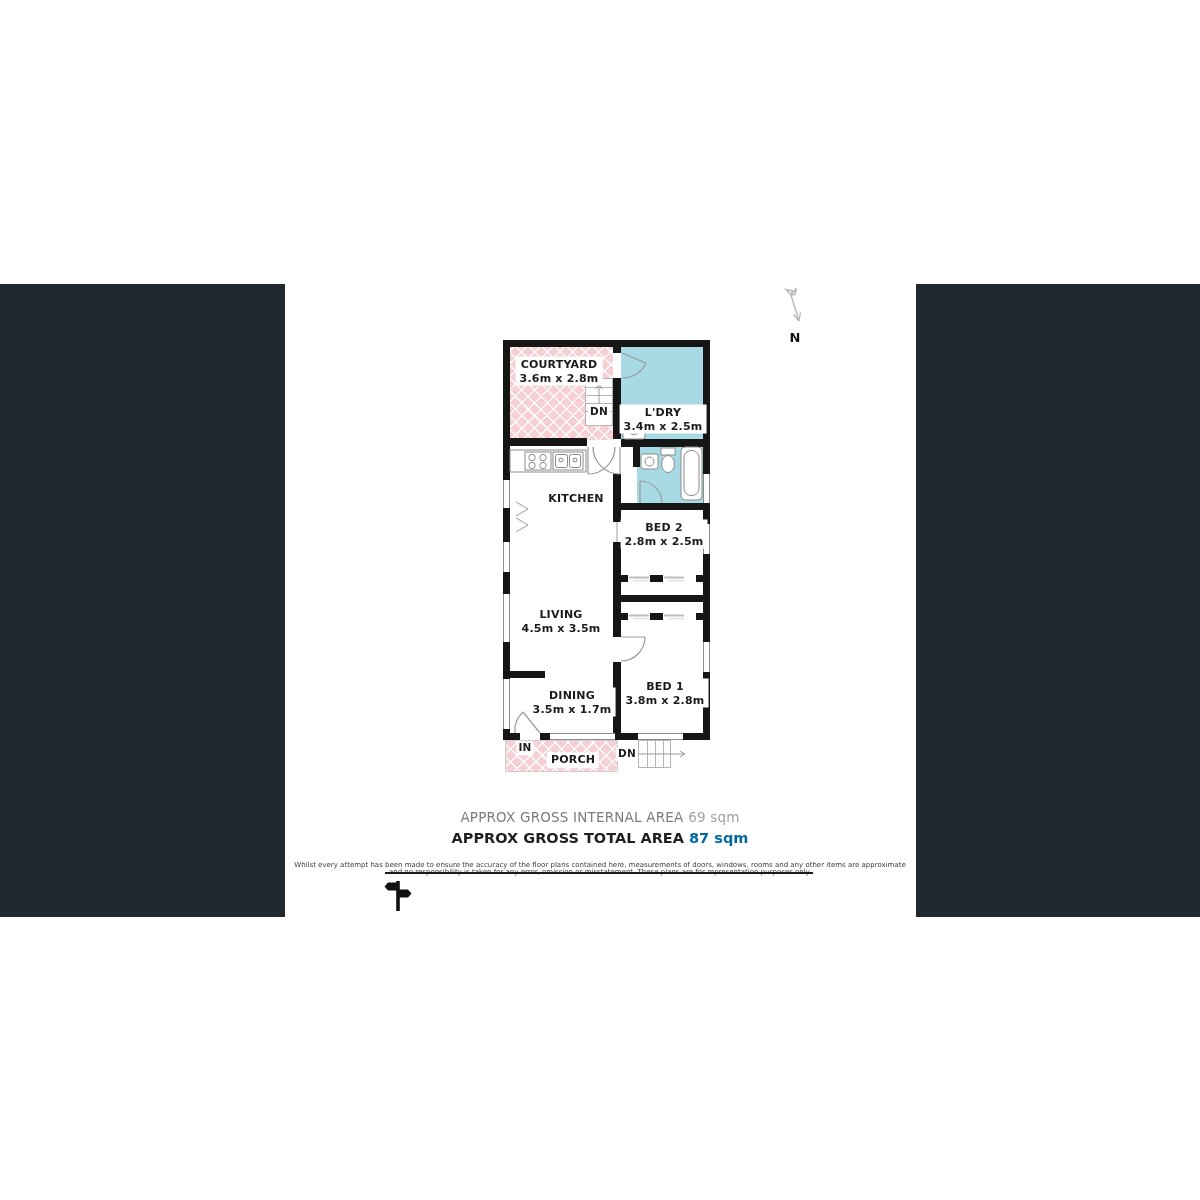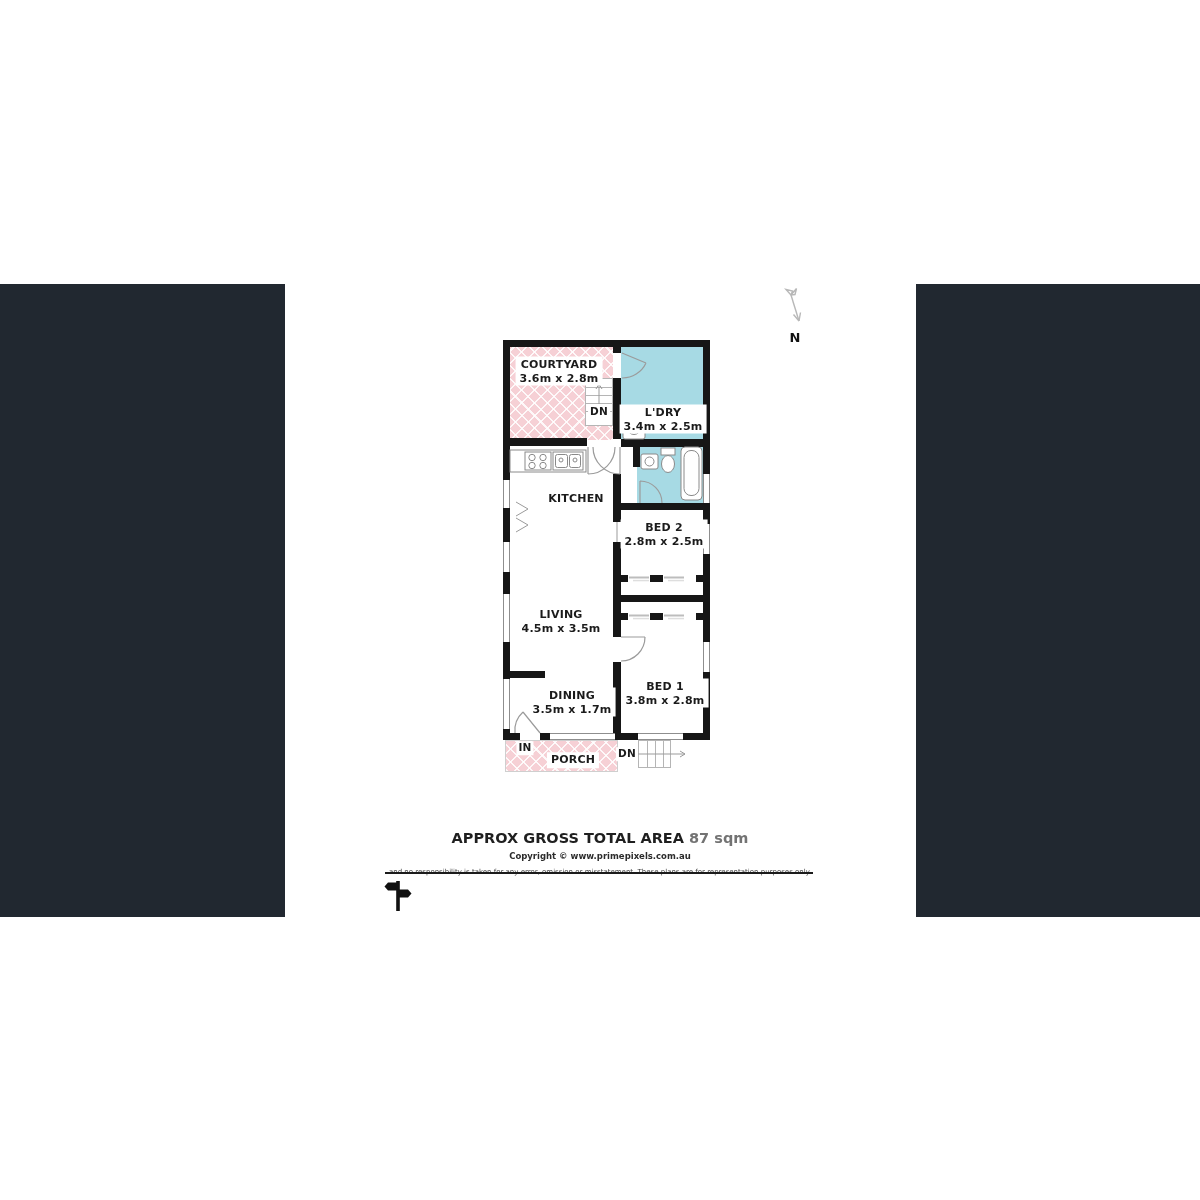--- a/index.html
+++ b/index.html
@@ -26,21 +26,21 @@
   .chip.small{font-size:10.5px;padding:0 2px;}
   
   .stairs{position:absolute;background:#fff;border:1px solid #b5b5b5;box-sizing:border-box;}
   .tread-h{position:absolute;left:0;right:0;height:1px;background:#b5b5b5;}
   .tread-v{position:absolute;top:0;bottom:0;width:1px;background:#b5b5b5;}
   
   .center-line{position:absolute;left:0;width:1200px;text-align:center;color:#7b7b7b;}
   .line1{top:809px;font-size:13.5px;letter-spacing:.2px;}
   .line1 .val{color:#a2a2a2;margin-left:.35em;}
   .line2{top:830px;font-size:14.5px;font-weight:bold;color:#1f1f1f;}
-  .line2 .val{color:#737373;margin-left:.35em;}
+  .line2 .val{color:#0369a1;margin-left:.35em;}
   .copyright{top:851px;font-size:8.5px;font-weight:bold;color:#2b2b2b;}
   .disc1{top:861px;font-size:7px;color:#3d3d3d;}
   .disc2{top:868px;font-size:7px;color:#3d3d3d;}
   .rule{position:absolute;left:385px;top:872px;width:428px;height:2px;background:#1b1b1b;}
   .address{position:absolute;left:421px;top:883px;font-size:19px;font-weight:bold;
            color:#111;letter-spacing:.3px;font-family:"Liberation Sans","DejaVu Sans",sans-serif;}
   .northN{position:absolute;left:780px;top:330px;width:30px;text-align:center;
           font-size:13px;font-weight:bold;color:#111;}
   svg{position:absolute;pointer-events:none;}
 </style>
@@ -224,25 +224,28 @@
 
   <svg style="left:770px;top:286px;" width="50" height="50" viewBox="0 0 50 50">
     <g stroke="#b8b8b8" stroke-width="1.4" fill="none">
       <path d="M21 9 L29 35"></path>
       <path d="M29 35 L23.5 28.5 M29 35 L30.5 26.5"></path>
       <path d="M21 9 L16 3.5 L22.5 5 L21 9 L26.5 2.5 L25 8.5 Z"></path>
     </g>
   </svg>
   <div class="northN">N</div>
 
+  <div class="center-line line1">
+    <span>APPROX GROSS INTERNAL AREA</span><span class="val">69 sqm</span>
+  </div>
   <div class="center-line line2">
     <span>APPROX GROSS TOTAL AREA</span><span class="val">87 sqm</span>
   </div>
 
-  <div class="center-line copyright">Copyright © www.primepixels.com.au</div>
+  <div class="center-line disc1">Whilst every attempt has been made to ensure the accuracy of the floor plans contained here, measurements of doors, windows, rooms and any other items are approximate</div>
   <div class="center-line disc2">and no responsibility is taken for any error, omission or misstatement. These plans are for representation purposes only.</div>
   <div class="rule"></div>
 
   <svg style="left:383px;top:880px;" width="32" height="34" viewBox="0 0 32 34">
     <g fill="#111111">
       <rect x="13.2" y="1" width="3.6" height="30"></rect>
       <polygon points="14,2.5 5,2.5 1.5,6.5 5,10.5 14,10.5"></polygon>
       <polygon points="16,9.5 25,9.5 28.5,13.5 25,17.5 16,17.5"></polygon>
     </g>
   </svg>

